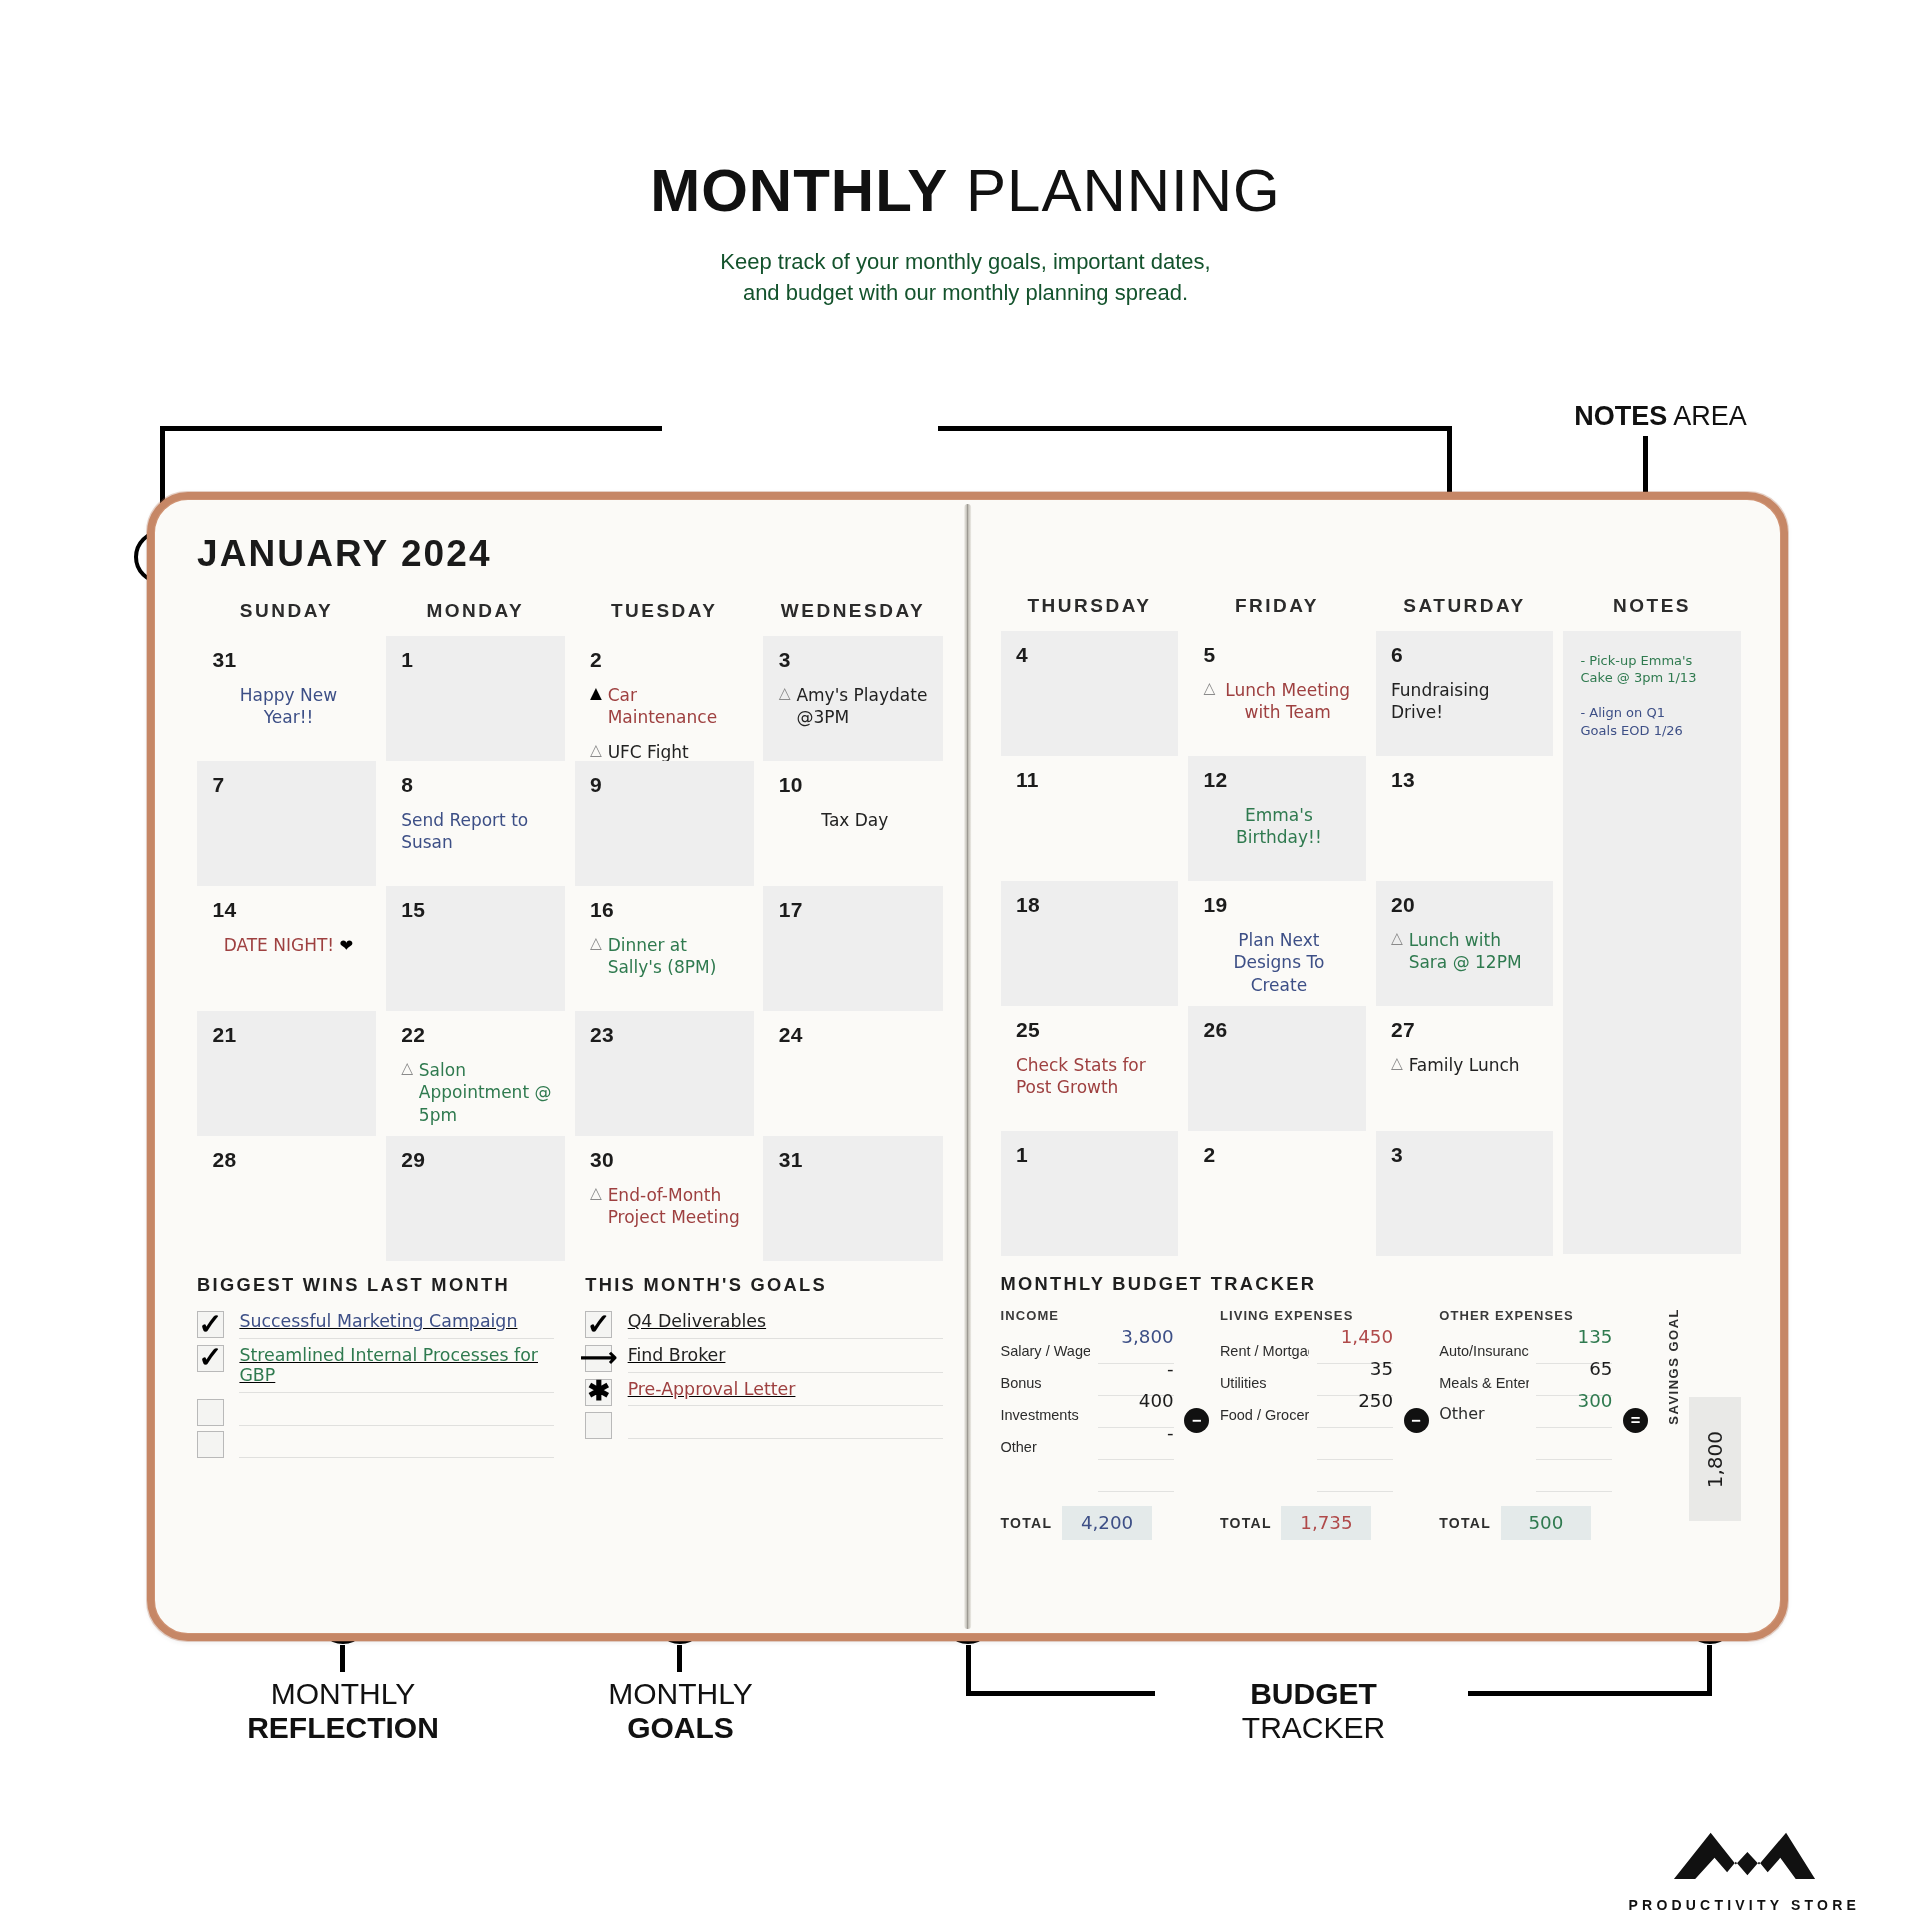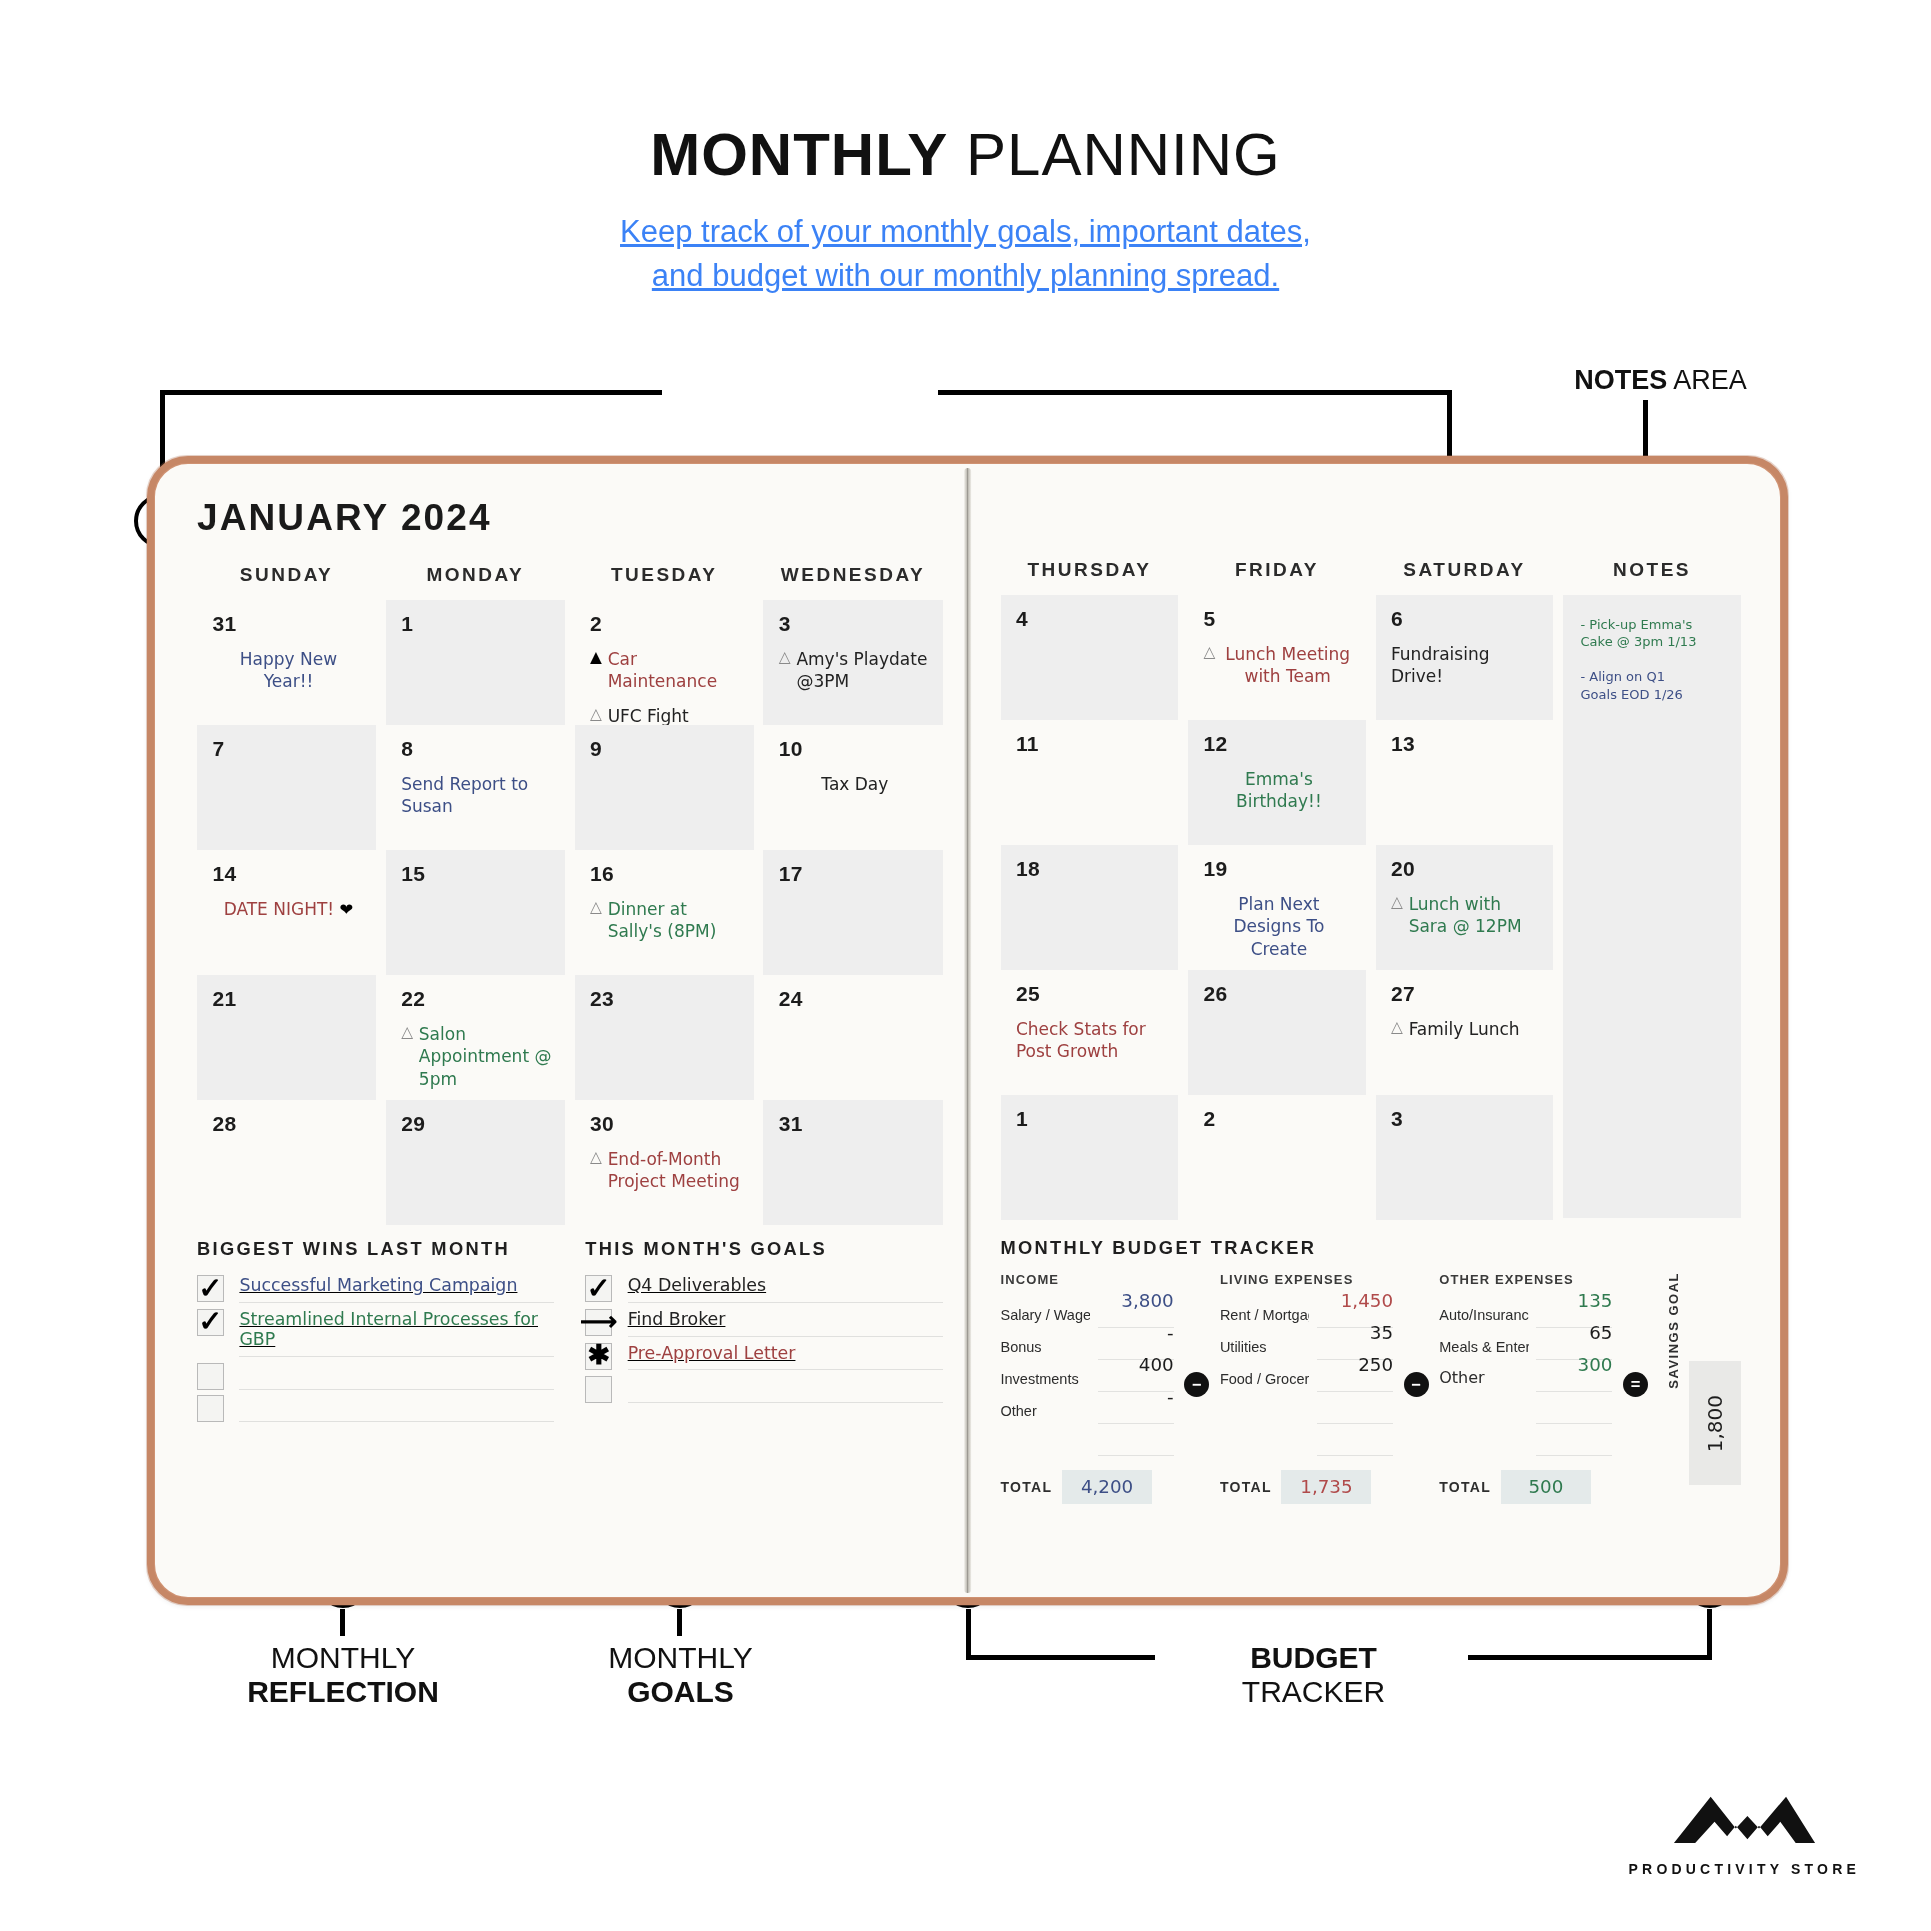--- a/index.html
+++ b/index.html
@@ -5,29 +5,29 @@
   * { box-sizing: border-box; margin: 0; padding: 0; }
   html, body {
     width: 1931px; height: 1931px;
     background: #ffffff;
     font-family: "Liberation Sans", sans-serif;
     overflow: hidden;
   }
   .page { position: relative; width: 1931px; height: 1931px; }
 
   
-  .hdr { text-align: center; padding-top: 120px; }
+  .hdr { text-align: center; padding-top: 120px; margin-top: 36px; }
   .hdr h1 {
     font-size: 60px; letter-spacing: 1px; color: #111;
     font-weight: 400;
   }
   .hdr h1 b { font-weight: 700; }
   .hdr p {
-    font-size: 31px; color: #3b82f6; line-height: 1.42;
-    margin-top: 21px; font-weight: 400; text-decoration: underline;
+    font-size: 22px; color: #14532d; line-height: 1.42;
+    margin-top: 21px; font-weight: 400;
   }
 
   
   .callout { position: absolute; text-align: center; color: #111; line-height: 1.12; }
   .callout .l1 { font-size: 27px; }
   .callout .l2 { font-size: 27px; }
   .callout b { font-weight: 700; }
   .lead { position: absolute; background: #000; }
   .ring {
     position: absolute; border: 4.8px solid #000; border-radius: 50%;

